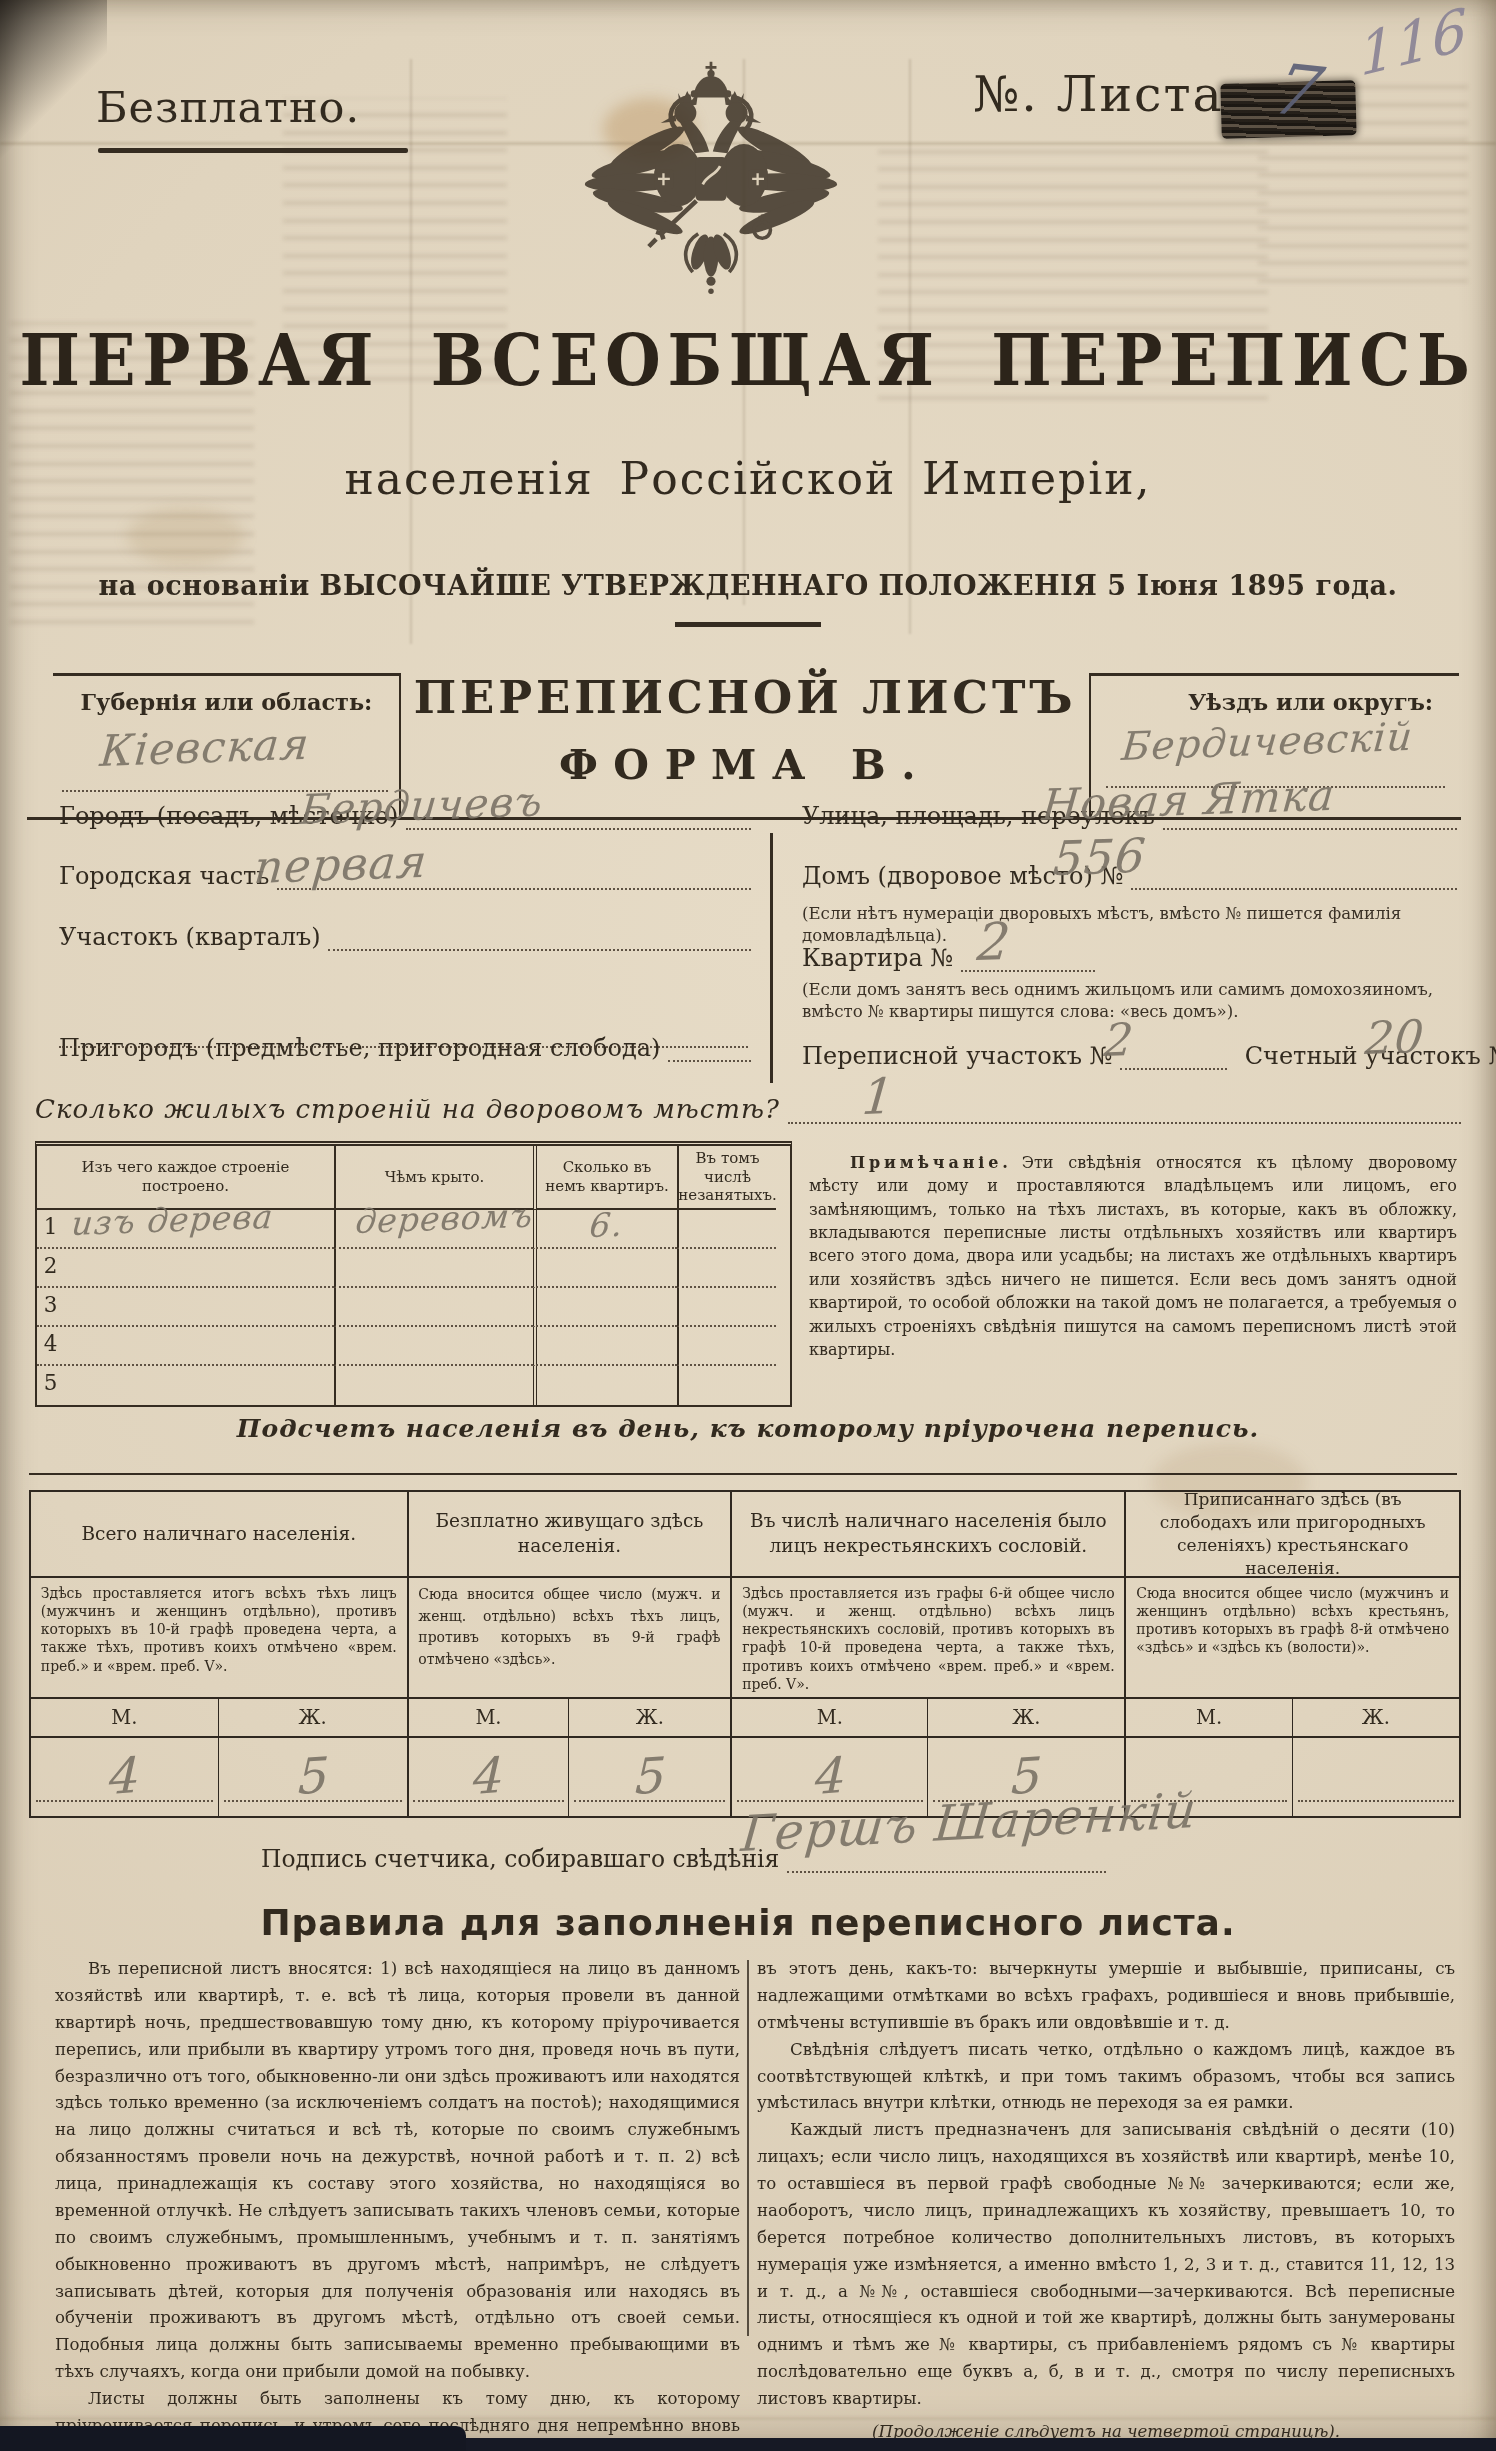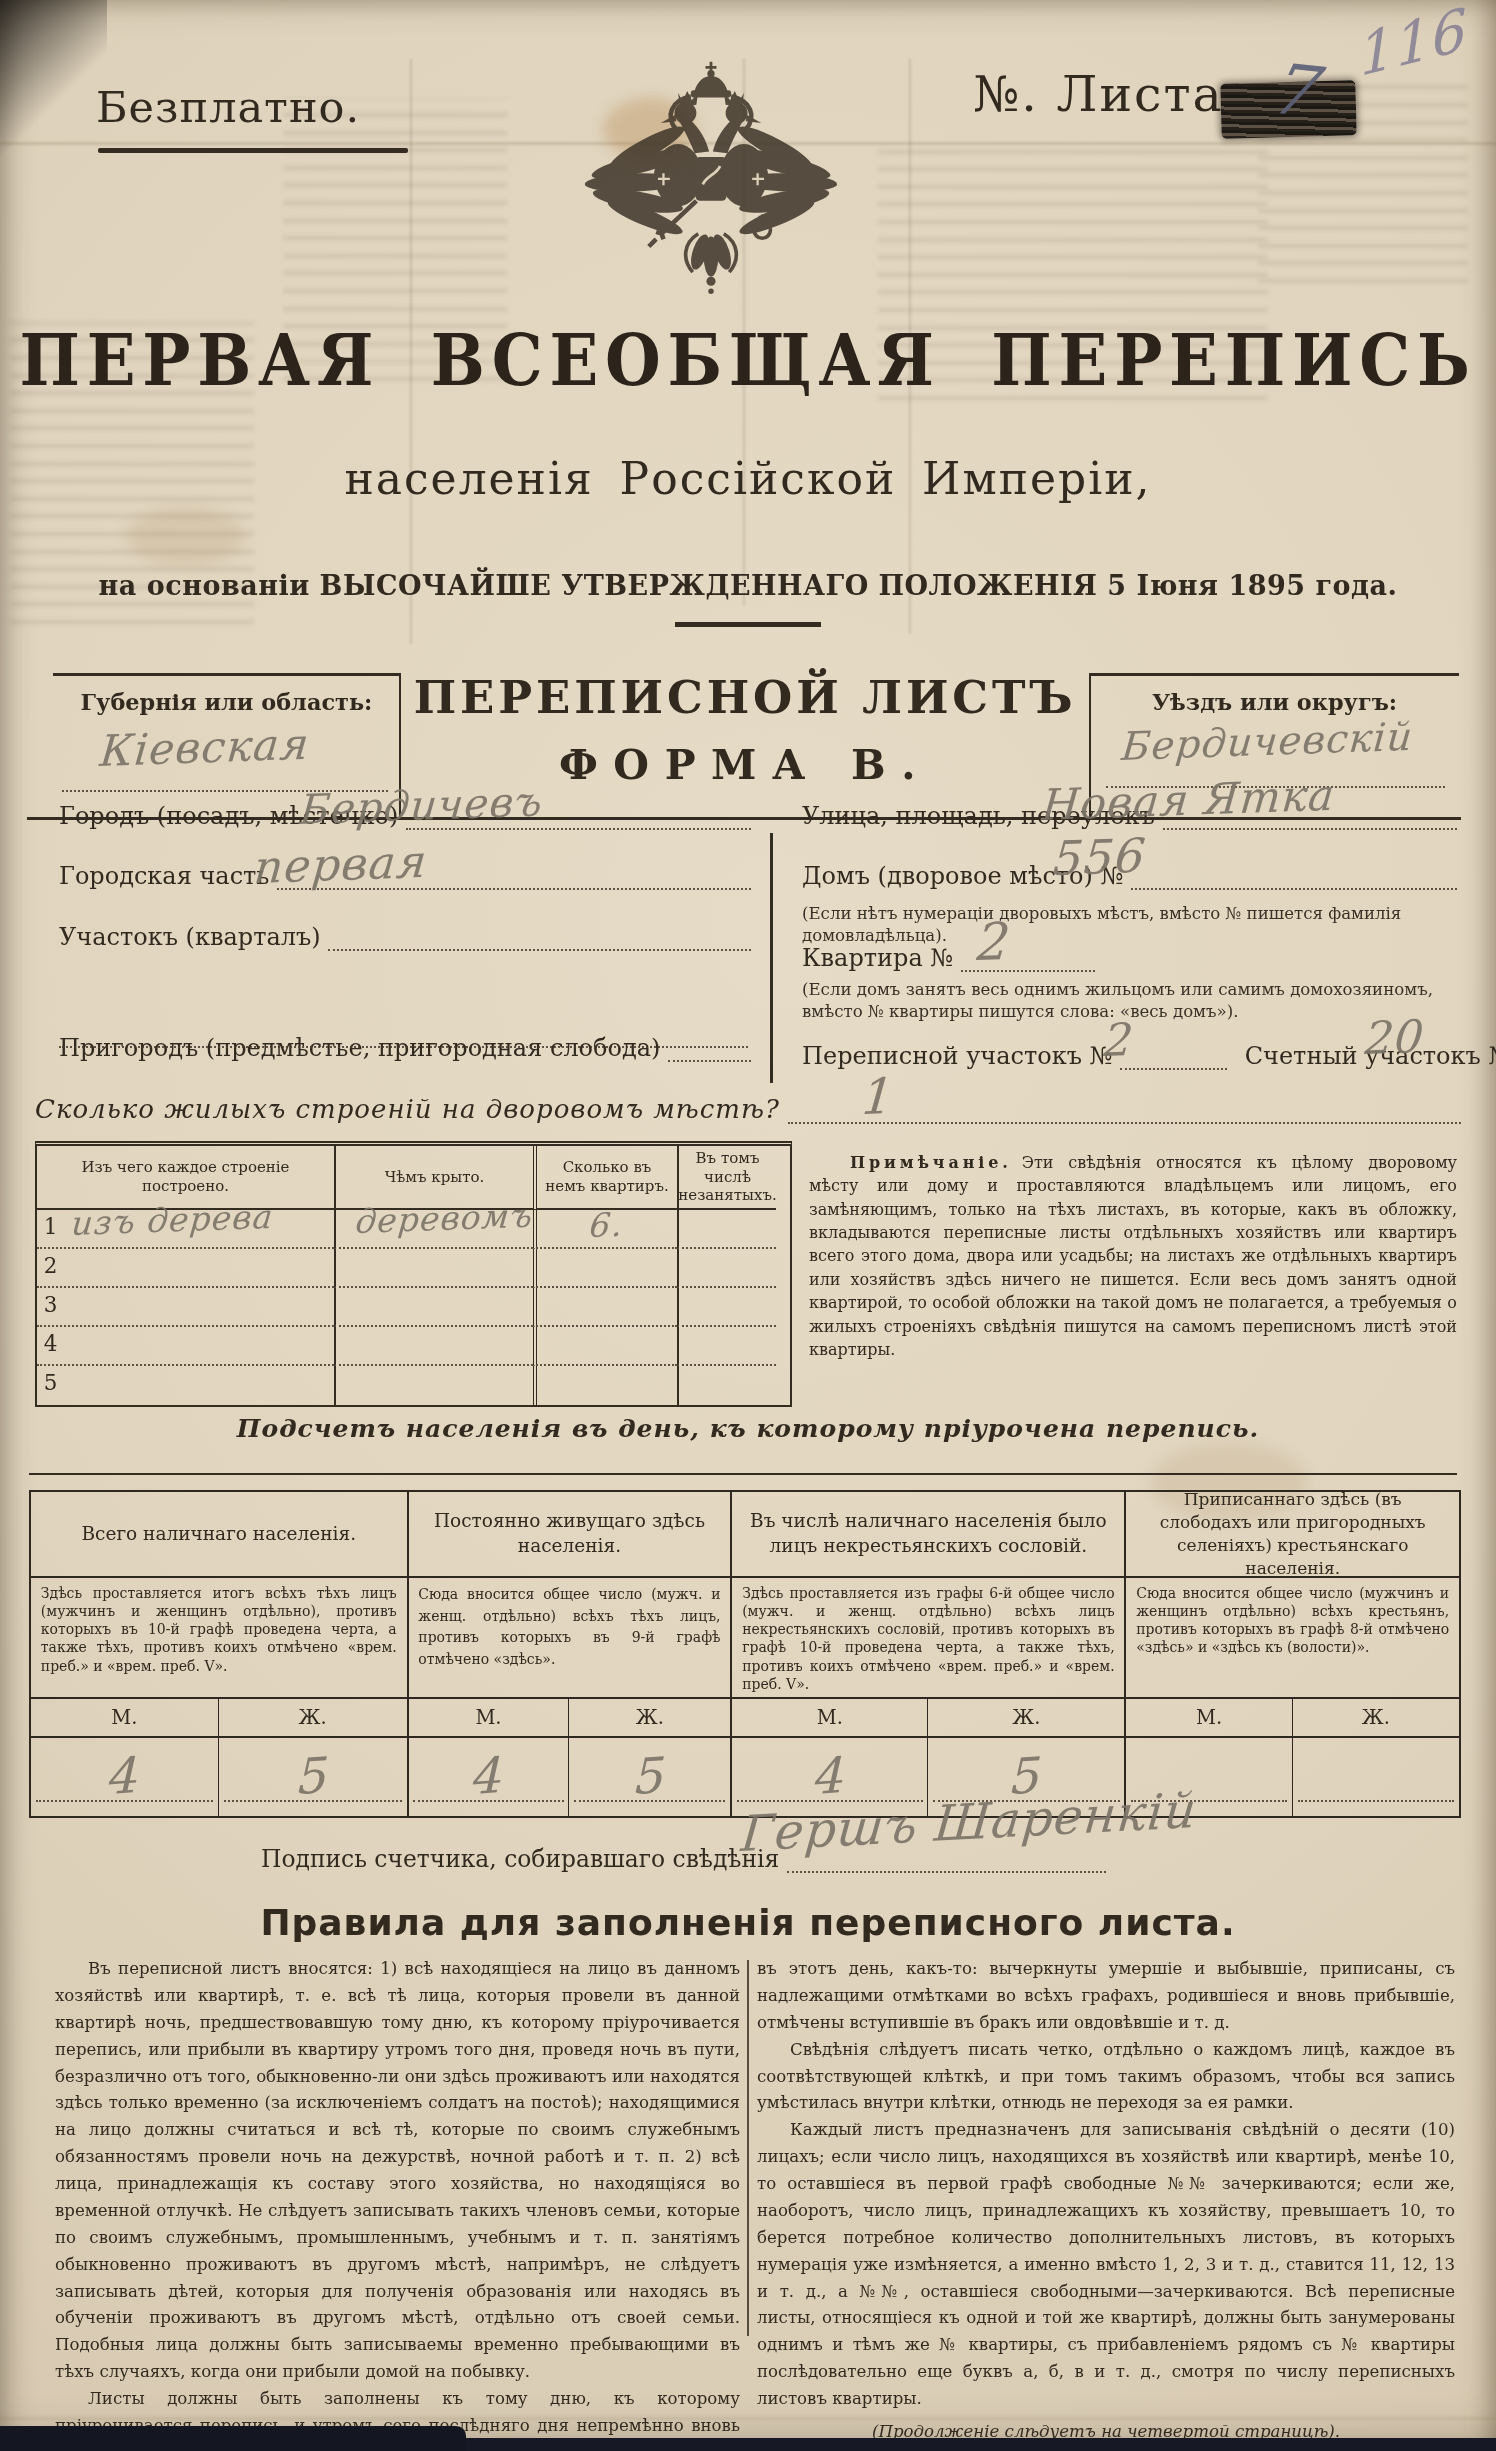--- a/index.html
+++ b/index.html
@@ -192,21 +192,21 @@
 
   <div class="rule" style="left:53px; top:673px; width:347px; height:2.9px;"></div>
   <div class="rule" style="left:1090px; top:673px; width:369px; height:2.9px;"></div>
   <div class="rule" style="left:399px; top:673px; width:2px; height:144px;"></div>
   <div class="rule" style="left:1089px; top:673px; width:2px; height:144px;"></div>
   <div class="abs fh-label" style="left:53px; top:689px; width:347px;">Губернія или область:</div>
   <div class="abs hand" style="left:98px; top:726px; font-size:43px;">Кіевская</div>
   <div class="dotline" style="left:62px; top:788px; width:326px;"></div>
   <div class="abs center fh-line1" style="top:671px; left:400px; width:690px;">ПЕРЕПИСНОЙ ЛИСТЪ</div>
   <div class="abs center fh-line2" style="top:741px; left:400px; width:690px;">ФОРМА В.</div>
-  <div class="abs fh-label" style="left:1090px; top:689px; width:369px;">Уѣздъ или округъ:</div>
+  <div class="abs fh-label" style="left:1090px; top:689px; width:369px;padding-left:36px;">Уѣздъ или округъ:</div>
   <div class="abs hand" style="left:1120px; top:724px; font-size:39px;">Бердичевскій</div>
   <div class="dotline" style="left:1106px; top:784px; width:339px;"></div>
   <div class="rule" style="left:27px; top:817px; width:1434px; height:3.4px;"></div>
 
   <div class="frow" style="left:59px; top:802px; width:692px;">
     <span class="lbl">Городъ (посадъ, мѣстечко)</span>
     <span class="dotfill"></span>
   </div>
   <div class="abs hand" style="left:298px; top:786px; font-size:41px;">Бердичевъ</div>
 
@@ -327,21 +327,21 @@
       <div class="pvals">
         <div class="mhalf">
             <span class="hand">4</span>
           </div>
         <div>
             <span class="hand">5</span>
           </div>
       </div>
     </div>
     <div class="pcol">
-      <div class="phead">Постоянно живущаго здѣсь населенія.</div>
+      <div class="phead">Безплатно живущаго здѣсь населенія.</div>
       <div class="pdesc" style="line-height:1.55;">Сюда вносится общее число (мужч. и женщ. отдѣльно) всѣхъ тѣхъ лицъ, противъ которыхъ въ 9-й графѣ отмѣчено «здѣсь».</div>
       <div class="pmzh">
         <div class="mhalf">М.</div>
         <div>Ж.</div>
       </div>
       <div class="pvals">
         <div class="mhalf">
             <span class="hand">4</span>
           </div>
         <div>

